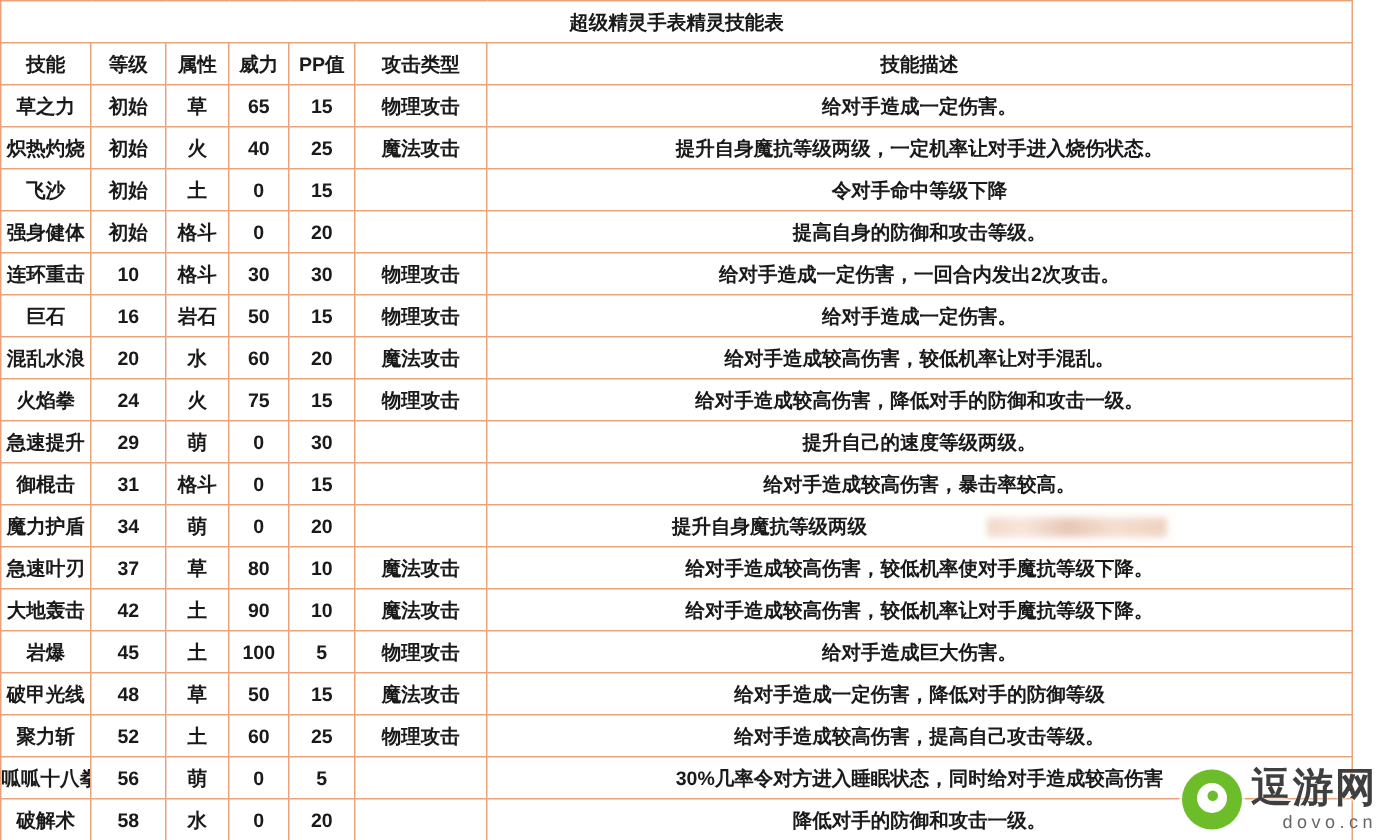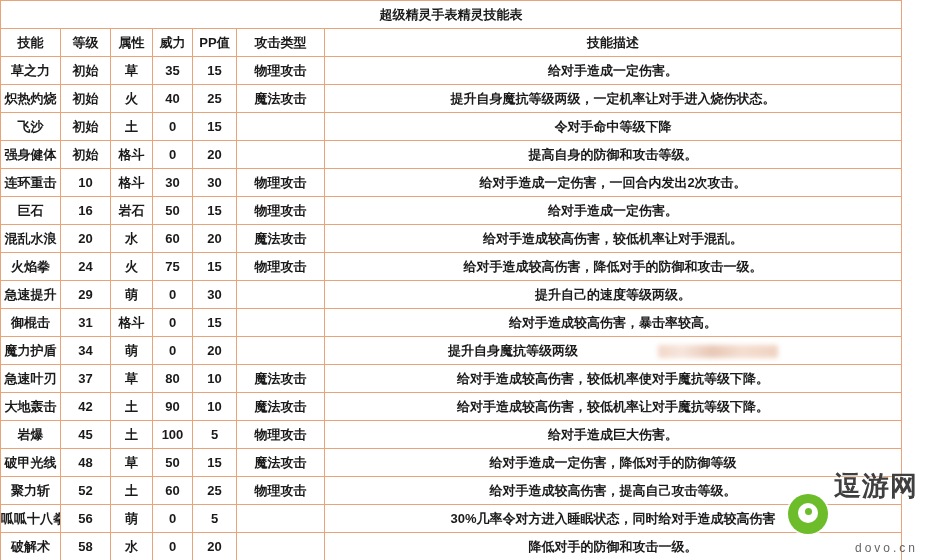--- a/index.html
+++ b/index.html
@@ -102,34 +102,33 @@
     position: absolute;
     left: 17px; top: 14px;
     width: 7px; height: 7px;
     border-radius: 50%;
     background: #6dbd2b;
   }
   #wm-text {
     display: flex;
     flex-direction: column;
     line-height: 1;
-    gap: 28px;
   }
   #wm-main {
     font-size: 27px;
     font-weight: bold;
     color: #3f3f3f;
     letter-spacing: 1px;
     text-shadow: 0 1px 2px rgba(255,255,255,0.8);
   }
   #wm-sub {
     font-size: 12px;
     color: #666;
     letter-spacing: 3px;
-    margin-top: 14px;
+    margin-top: 3px;
     text-align: right;
   }
 </style>
 </head>
 <body>
 
 <table id="skill-table">
   <colgroup>
     <col class="col-skill">
       <col class="col-level">
@@ -149,21 +148,21 @@
         <td>属性</td>
         <td>威力</td>
         <td>PP值</td>
         <td>攻击类型</td>
         <td>技能描述</td>
       </tr>
       <tr>
         <td class="name-cell">草之力</td>
         <td>初始</td>
         <td>草</td>
-        <td>35</td>
+        <td>65</td>
         <td>15</td>
         <td>物理攻击</td>
         <td class="desc-cell"><span>给对手造成一定伤害。</span></td>
       </tr>
       <tr>
         <td class="name-cell">炽热灼烧</td>
         <td>初始</td>
         <td>火</td>
         <td>40</td>
         <td>25</td>

